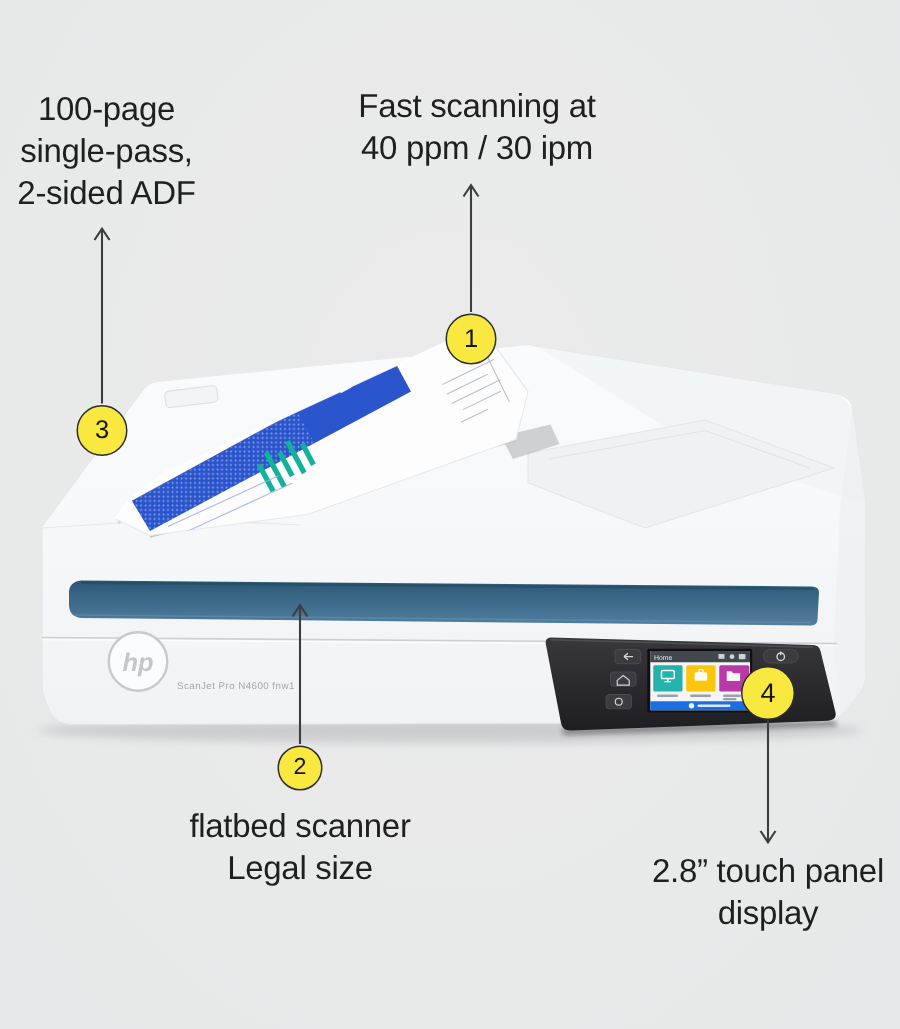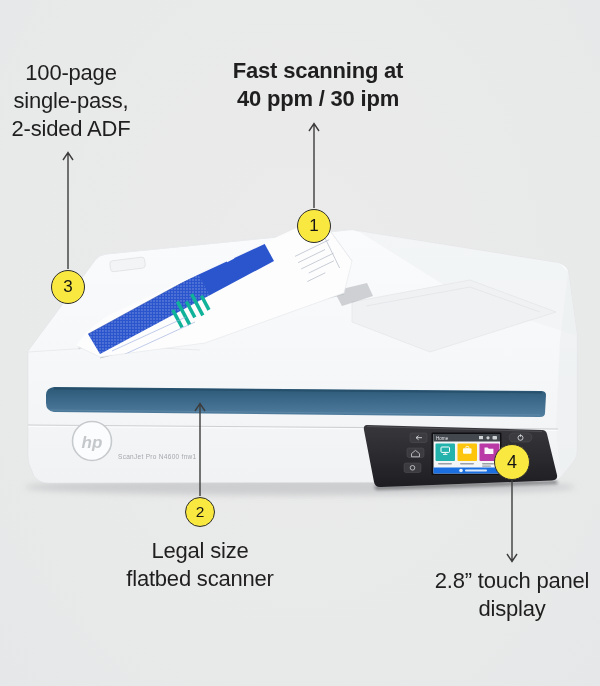--- a/index.html
+++ b/index.html
@@ -184,34 +184,34 @@
     </g>
 
     <g stroke="#3d3d3d" stroke-width="1.4" fill="none">
       <path d="M314,208 L314,124 M309,131 L314,123.5 L319,131"></path>
       <path d="M200,496 L200,404 M195,411 L200,403.5 L205,411"></path>
       <path d="M68,269 L68,153 M63,160 L68,152.5 L73,160"></path>
       <path d="M512,480 L512,562 M507,554 L512,561.5 L517,554"></path>
     </g>
   </svg>
 
-  <div class="callout-text" style="left:208px;top:57px;width:220px;font-weight:bold;">
+  <div class="callout-text" style="left:208px;top:57px;width:220px;">
     <div>Fast scanning at</div>
     <div>40 ppm / 30 ipm</div>
   </div>
 
   <div class="callout-text" style="left:-4px;top:59px;width:150px;">
     <div>100-page</div>
     <div>single-pass,</div>
     <div>2-sided ADF</div>
   </div>
 
   <div class="callout-text" style="left:90px;top:537px;width:220px;">
+    <div>flatbed scanner</div>
     <div>Legal size</div>
-    <div>flatbed scanner</div>
   </div>
 
   <div class="callout-text" style="left:417px;top:567px;width:190px;">
     <div>2.8” touch panel</div>
     <div>display</div>
   </div>
 
   <div class="num-circle" style="left:297px;top:209px;width:34px;height:34px;">
     <span>1</span>
   </div>

